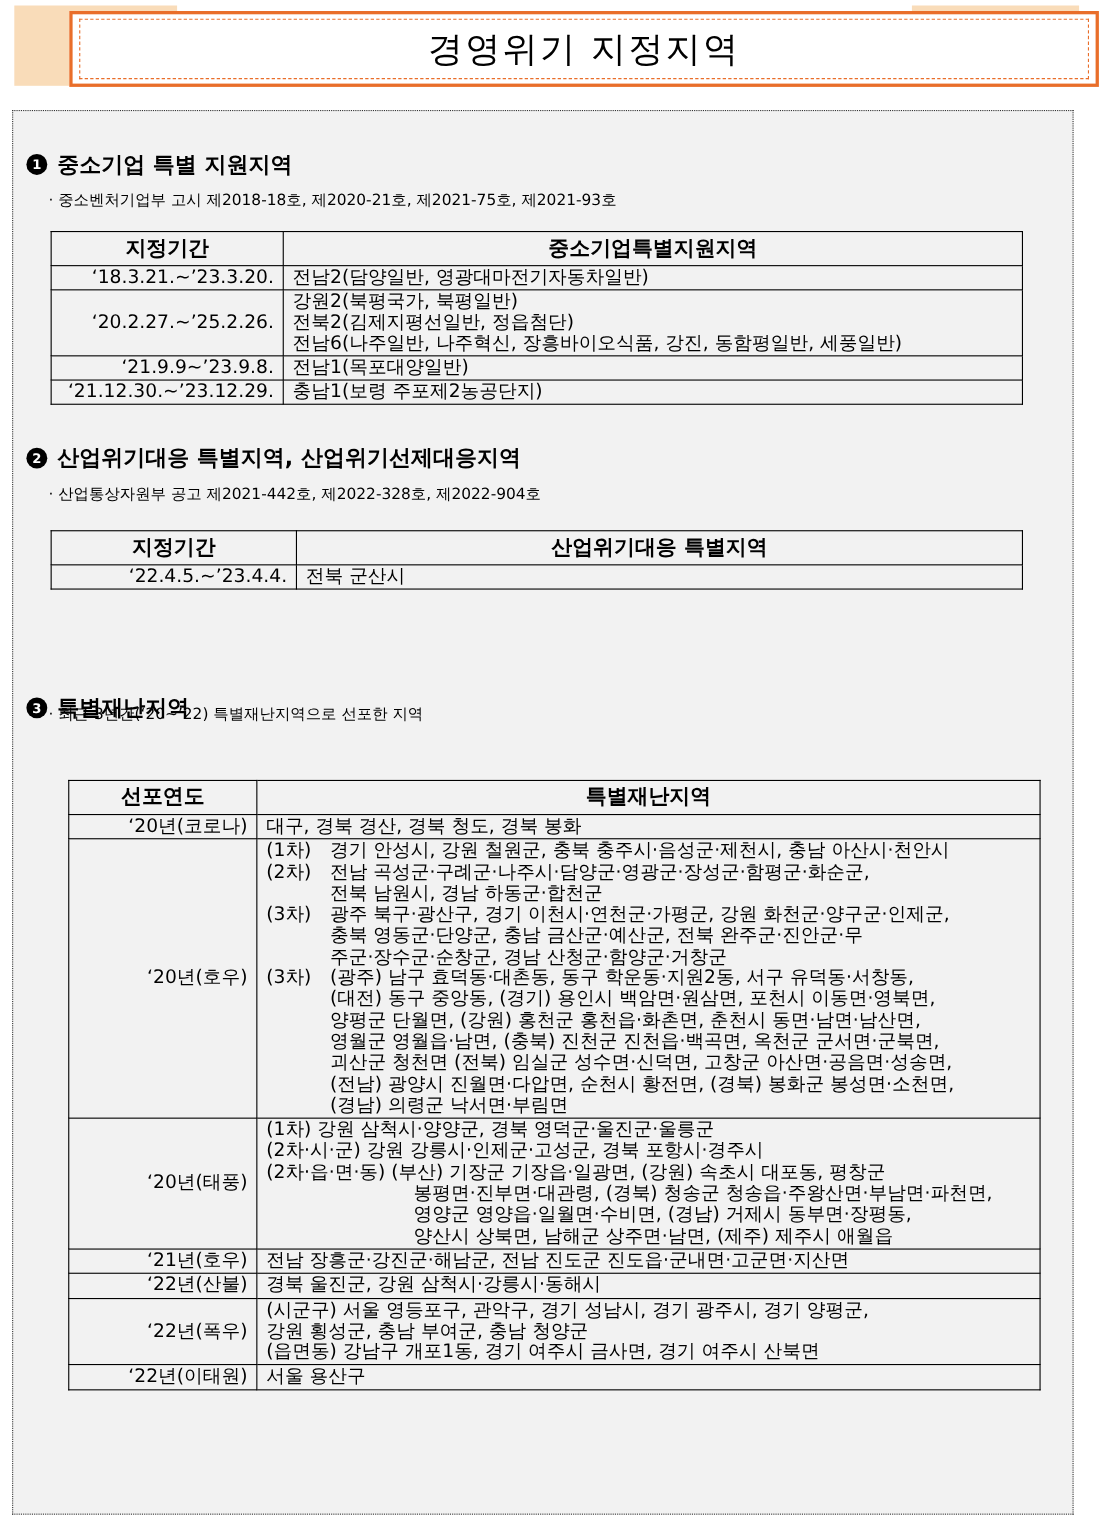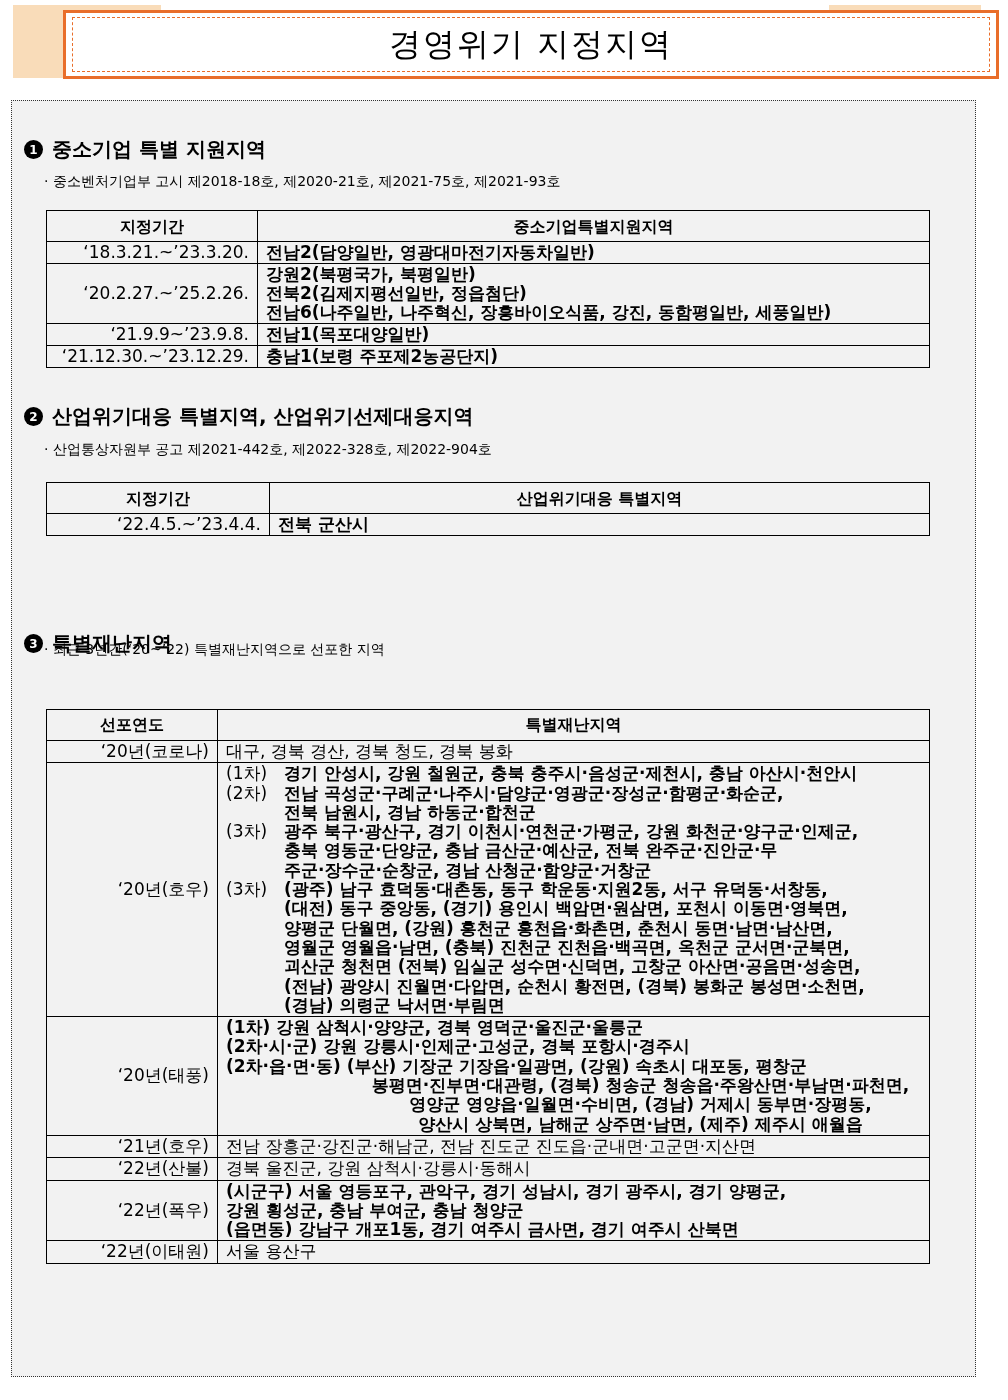--- a/index.html
+++ b/index.html
@@ -15,25 +15,25 @@
 
   
   .panel { position:absolute; left:11px; top:100px; width:965px; height:1277px; background:#f2f2f2; border:1px dotted #333; box-sizing:border-box; }
 
   .sec-head { position:absolute; left:12px; font-size:20px; font-weight:bold; display:flex; align-items:center; }
   .num-circle { display:inline-flex; width:19px; height:19px; border-radius:50%; background:#000; color:#fff; font-size:12px; font-weight:bold; align-items:center; justify-content:center; margin-right:9px; }
   .sub { position:absolute; left:32px; font-size:14px; }
 
   table.grid { position:absolute; left:34px; border-collapse:collapse; font-size:17px; line-height:19px; background:#f2f2f2; }
   table.grid th, table.grid td { border:1.5px solid #000; padding:1px 8px; vertical-align:middle; }
-  table.grid th { font-weight:bold; font-size:16px; text-align:center; height:28px; }
+  table.grid th { font-weight:bold; font-size:19px; text-align:center; height:28px; }
   table.grid td.c { text-align:right; white-space:nowrap; }
   table.grid td.l { text-align:left; }
-  .line { display:block; white-space:nowrap;font-weight:bold; }
-  .ind2 { padding-left:134px;text-align:center; }
+  .line { display:block; white-space:nowrap; }
+  .ind2 { padding-left:134px; }
   .hang { display:flex; }
   .hang .lab { flex:0 0 auto; width:58px; }
   .hang .body { flex:1; }
 </style>
 </head>
 <body>
 
 <div class="title-wrap">
   <div class="title-tab-l"></div>
   <div class="title-tab-r"></div>
@@ -115,21 +115,21 @@
     </tr>
   </tbody>
     </table>
 
   <div class="sec-head" style="top:529px;">
     <span class="num-circle">3</span>
     <span>특별재난지역</span>
   </div>
   <div class="sub" style="top:540px;">· 최근 3년간(‘20~’22) 특별재난지역으로 선포한 지역</div>
 
-  <table class="grid" style="top:608px; width:884px; line-height:19.3px;">
+  <table class="grid" style="top:608px; width:884px; line-height:19.3px;margin-left:16px;">
     <colgroup>
         <col style="width:171px">
         <col>
       </colgroup>
     <tbody>
         <tr>
       <th>선포연도</th>
       <th>특별재난지역</th>
     </tr>
     <tr>

